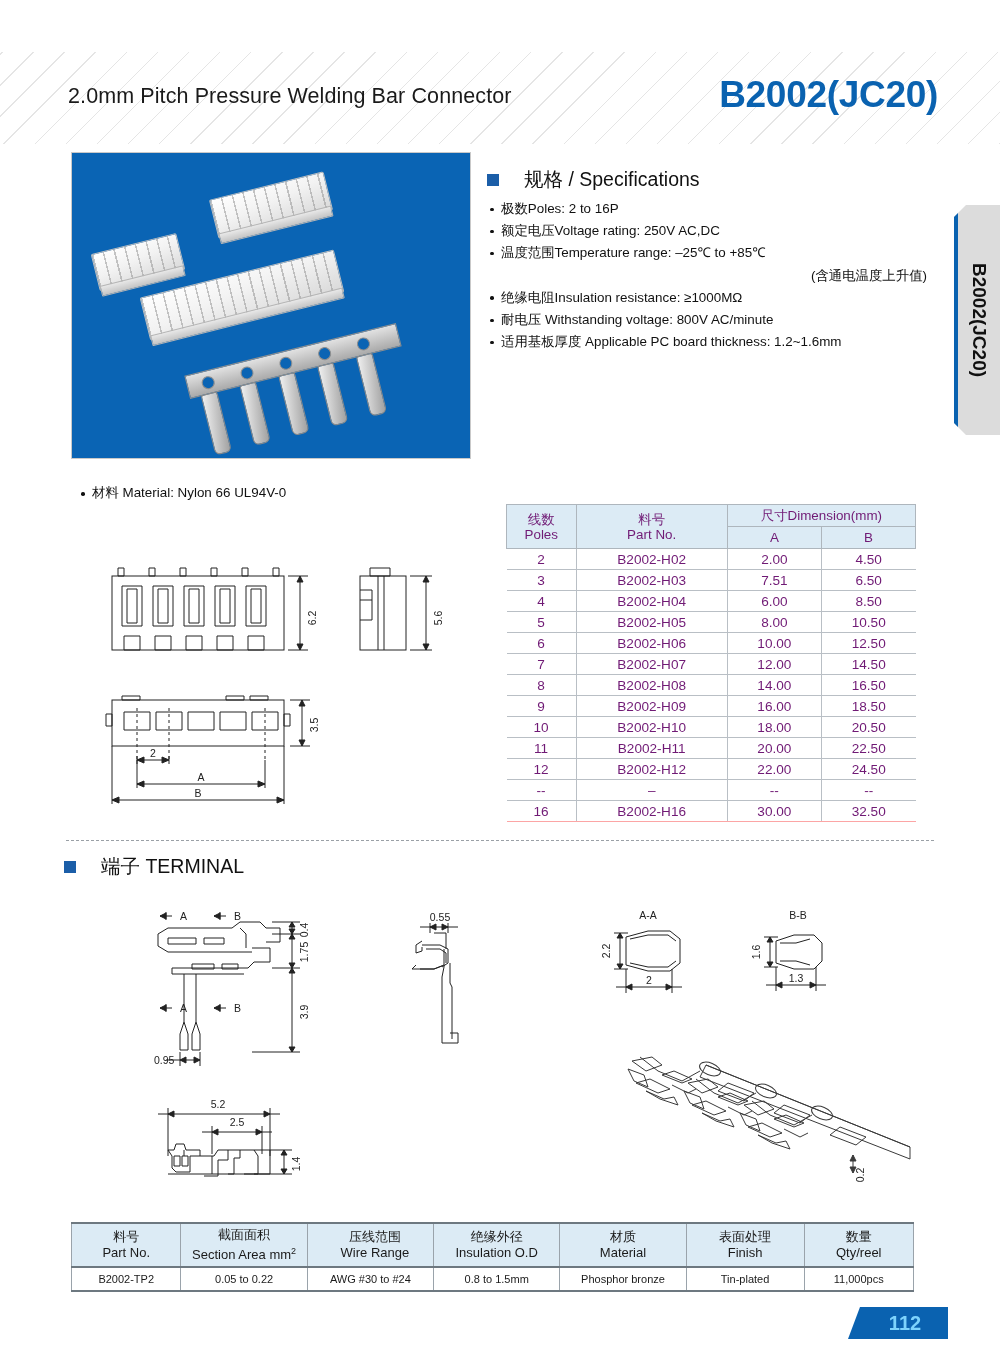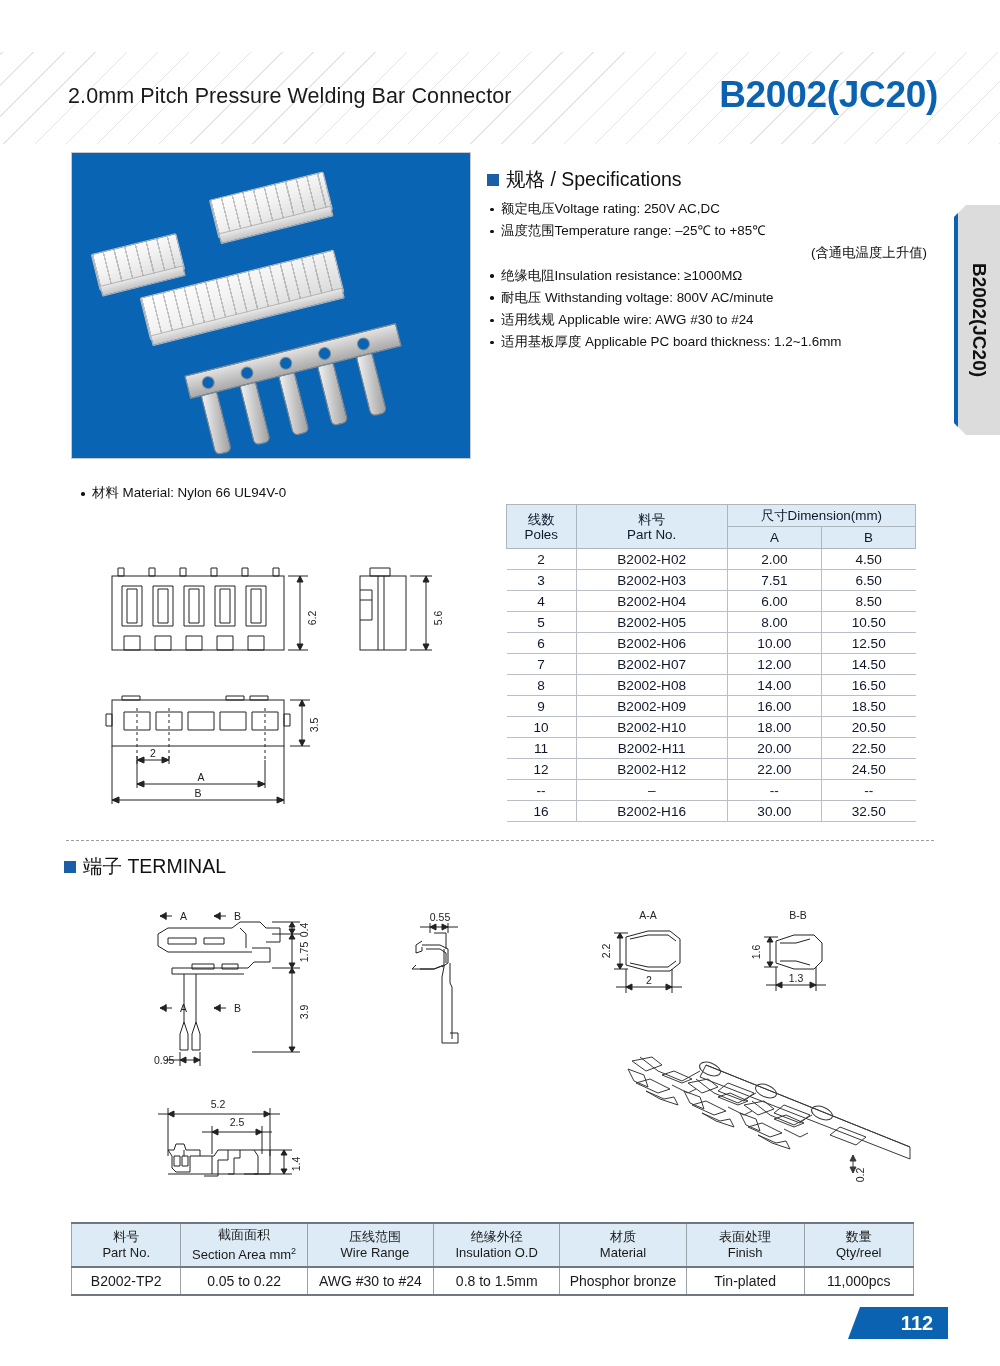--- a/index.html
+++ b/index.html
@@ -115,21 +115,21 @@
     position: absolute;
     width: 17px; height: 62px;
     background: linear-gradient(100deg,#f0f0f0,#9f9f9f);
     border: 1px solid #8a8a8a;
     border-radius: 3px 3px 6px 6px;
   }
 
   
   .spec-block { position: absolute; left: 487px; top: 166px; width: 440px; }
   .sec-head {
-    display: flex; align-items: center; gap: 7px;
+    display: flex; align-items: center; gap: 25px;
     font-size: 19.5px; color: #111; margin-bottom: 5px;
   }
   .sq {
     width: 12px; height: 12px; background: #1b5ea8;
     display: inline-block; flex: 0 0 auto;
   }
   .spec-list { list-style: none; }
   .spec-list li {
     position: relative;
     font-size: 13.4px;
@@ -158,21 +158,21 @@
     content: "";
     position: absolute; left: 17px; top: 8px;
     width: 3.5px; height: 3.5px; border-radius: 50%;
     background: #111;
   }
 
   
   .tbl {
     border-collapse: collapse;
     font-size: 13px;
-    color: #0f172a;
+    color: #701a75;
   }
   .tbl th, .tbl td {
     border: 1px solid #aeb6bd;
     text-align: center;
     font-weight: normal;
   }
   .tbl thead th {
     background: #dcebf5;
     padding: 3px 4px;
     line-height: 15px;
@@ -208,40 +208,40 @@
     font-weight: normal;
     font-size: 13px;
     line-height: 16px;
     padding: 3px 2px;
     text-align: center;
   }
   #terminal-table td {
     border: 1px solid #9aa3ab;
     border-top: 2px solid #6d7880;
     border-bottom: 2px solid #6d7880;
-    font-size: 14px;
+    font-size: 11px;
     padding: 5px 2px;
     text-align: center;
   }
   .sup { font-size: 9px; vertical-align: super; }
 
   
   .page-tab {
     position: absolute;
     right: 52px; bottom: 27px;
     width: 100px; height: 32px;
     background: #0a62b0;
     clip-path: polygon(12px 0, 100% 0, 100% 100%, 0 100%);
     box-shadow: 2px 2px 3px rgba(0,0,0,0.25);
   }
   .page-num {
-    position: absolute; left: 16px; top: 0;
+    position: absolute; left: 4px; top: 0;
     width: 100%; height: 100%;
     display: flex; align-items: center; justify-content: center;
-    color: #ffffff; font-size: 20px; font-weight: bold;
+    color: #7dd3fc; font-size: 20px; font-weight: bold;
     padding-left: 6px;
   }
 
   
   .dwg { position: absolute; }
   .dwg svg { display: block; }
   .dim-text {
     font-family: "Liberation Sans", sans-serif;
     font-size: 10.5px;
     fill: #222;
@@ -288,26 +288,26 @@
     <div class="ts-term" style="left:170px; top:22px;"></div>
   </div>
 </div>
 
 <div class="spec-block">
   <div class="sec-head">
     <span class="sq"></span>
     <span>规格 / Specifications</span>
   </div>
   <ul class="spec-list">
+    <li class="bullet">极数Poles: 2 to 16P</li>
     <li class="bullet">额定电压Voltage rating: 250V AC,DC</li>
     <li class="bullet">温度范围Temperature range: –25℃ to +85℃</li>
     <li class="cont">(含通电温度上升值)</li>
     <li class="bullet">绝缘电阻Insulation resistance: ≥1000MΩ</li>
     <li class="bullet">耐电压 Withstanding voltage: 800V AC/minute</li>
-    <li class="bullet">适用线规 Applicable wire: AWG #30 to #24</li>
     <li class="bullet">适用基板厚度 Applicable PC board thickness: 1.2~1.6mm</li>
   </ul>
 </div>
 
 <div class="housing-sec">
   <div class="mat-line">材料 Material: Nylon 66 UL94V-0</div>
 </div>
 
 <div class="dwg" style="left:100px; top:556px;">
   <svg width="290" height="120" viewBox="0 0 290 120">

